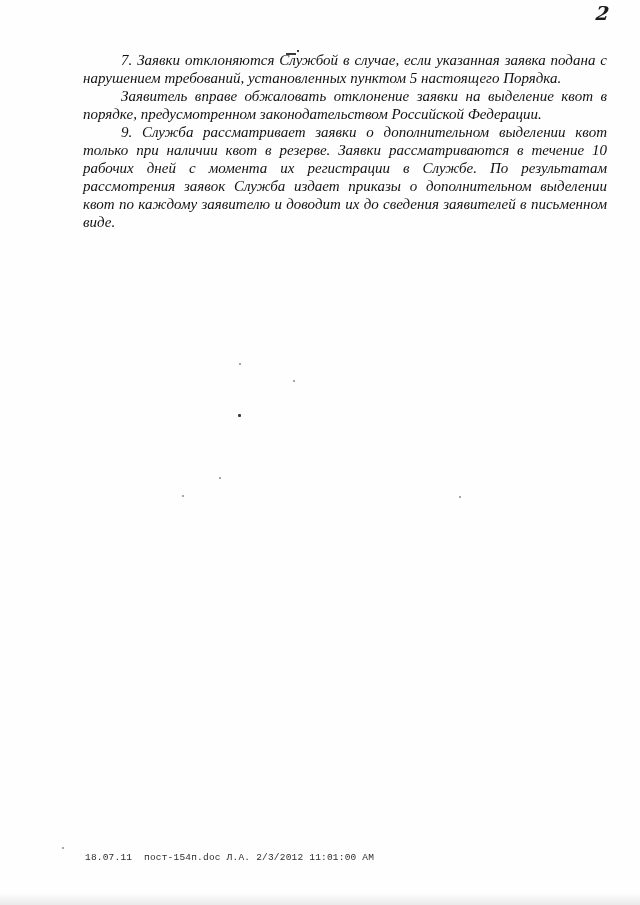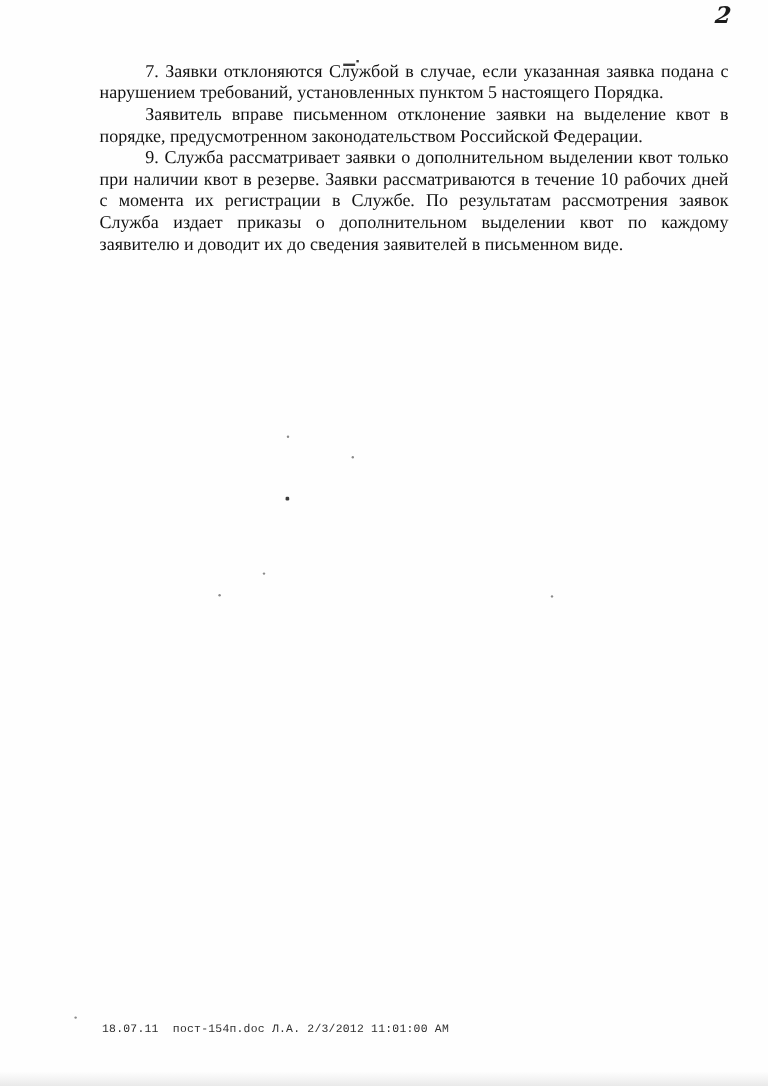--- a/index.html
+++ b/index.html
@@ -29,20 +29,21 @@
   .doc-body {
     position: absolute;
     top: 51px;
     left: 83px;
     width: 524px;
     color: #111111;
     font-size: 15px;
     line-height: 18px;
     text-align: justify;
     text-align-last: left;
+    font-style: italic;
   }
   .doc-body p {
     margin: 0;
     padding: 0;
     text-indent: 38px;
   }
   .footer-stamp {
     position: absolute;
     top: 852px;
     left: 85px;
@@ -91,21 +92,21 @@
 
 <div class="scan-page">
 
   <div class="page-number">2</div>
 
   <span class="artifact-dash"></span>
   <span class="artifact-dot"></span>
 
   <div class="doc-body">
     <p>7. Заявки отклоняются Службой в случае, если указанная заявка подана с нарушением требований, установленных пунктом 5 настоящего Порядка.</p>
-    <p>Заявитель вправе письменном отклонение заявки на выделение квот в порядке, предусмотренном законодательством Российской Федерации.</p>
+    <p>Заявитель вправе обжаловать отклонение заявки на выделение квот в порядке, предусмотренном законодательством Российской Федерации.</p>
     <p>9. Служба рассматривает заявки о дополнительном выделении квот только при наличии квот в резерве. Заявки рассматриваются в течение 10 рабочих дней с момента их регистрации в Службе. По результатам рассмотрения заявок Служба издает приказы о дополнительном выделении квот по каждому заявителю и доводит их до сведения заявителей в письменном виде.</p>
   </div>
 
   <span class="speck" style="top:363px; left:239px;"></span>
   <span class="speck" style="top:380px; left:293px;"></span>
   <span class="speck dark" style="top:414px; left:238px;"></span>
   <span class="speck" style="top:477px; left:219px;"></span>
   <span class="speck" style="top:495px; left:182px;"></span>
   <span class="speck" style="top:496px; left:459px;"></span>
   <span class="speck" style="top:847px; left:62px;"></span>

